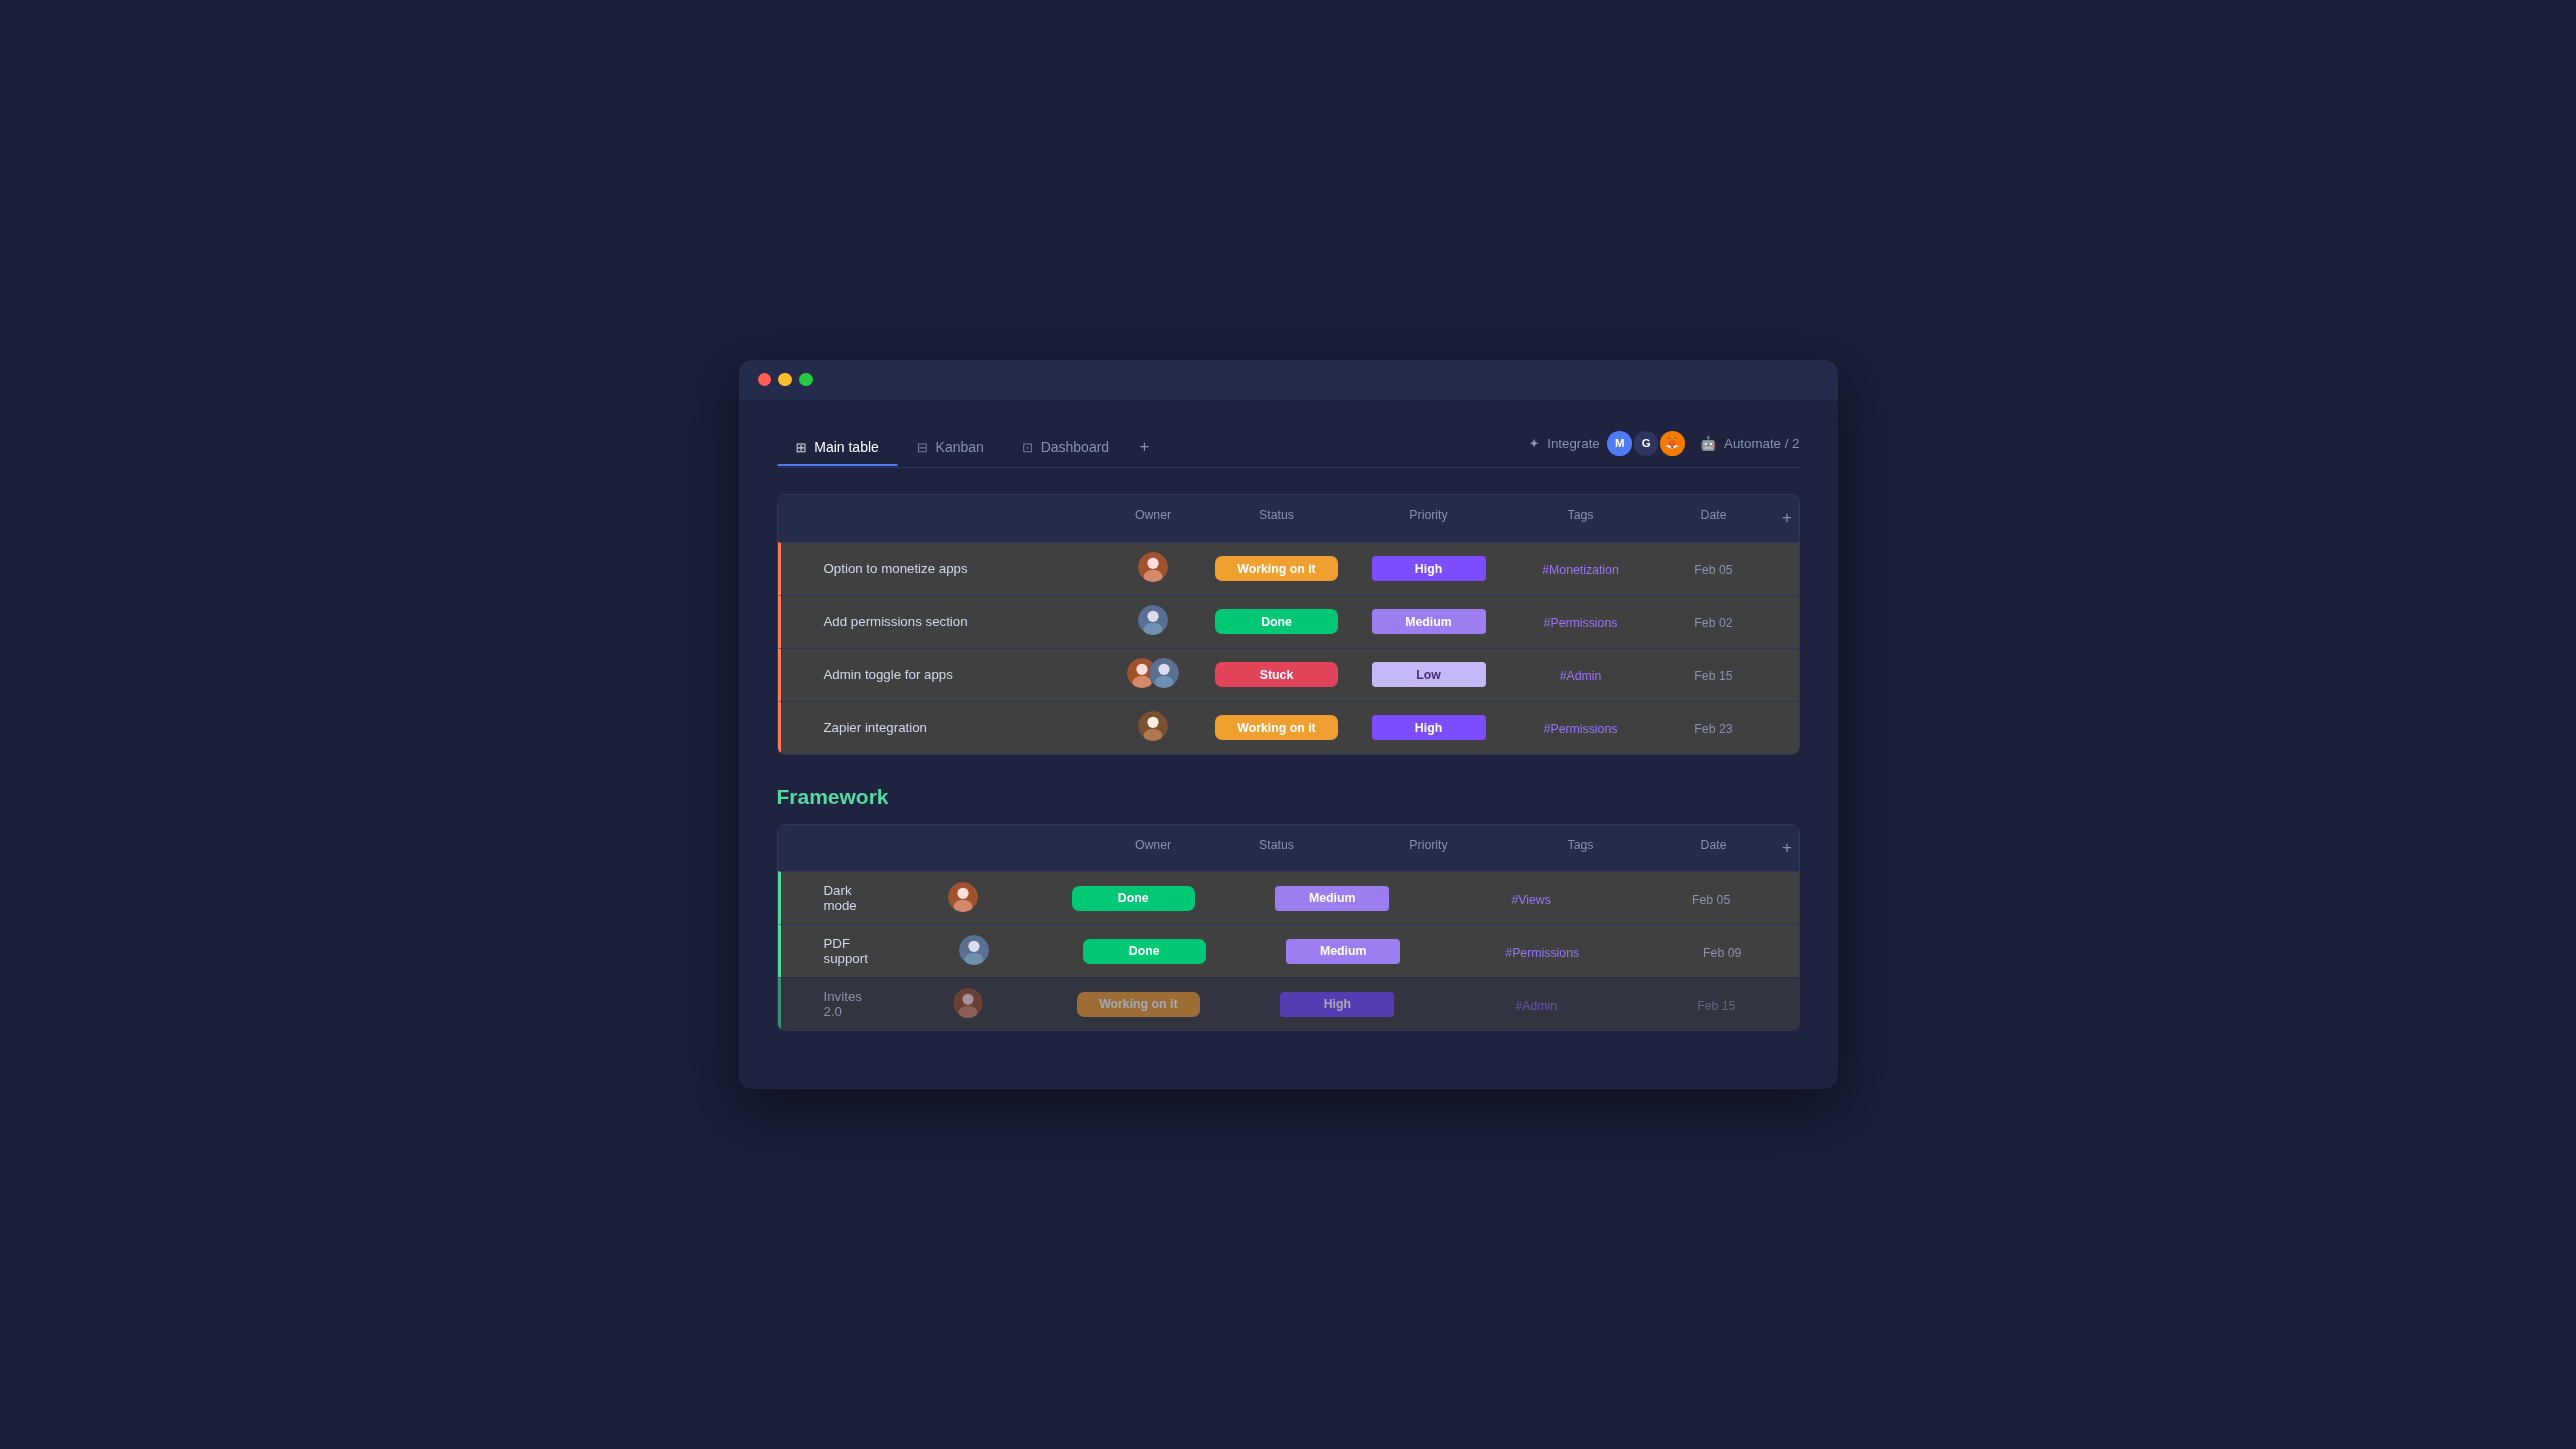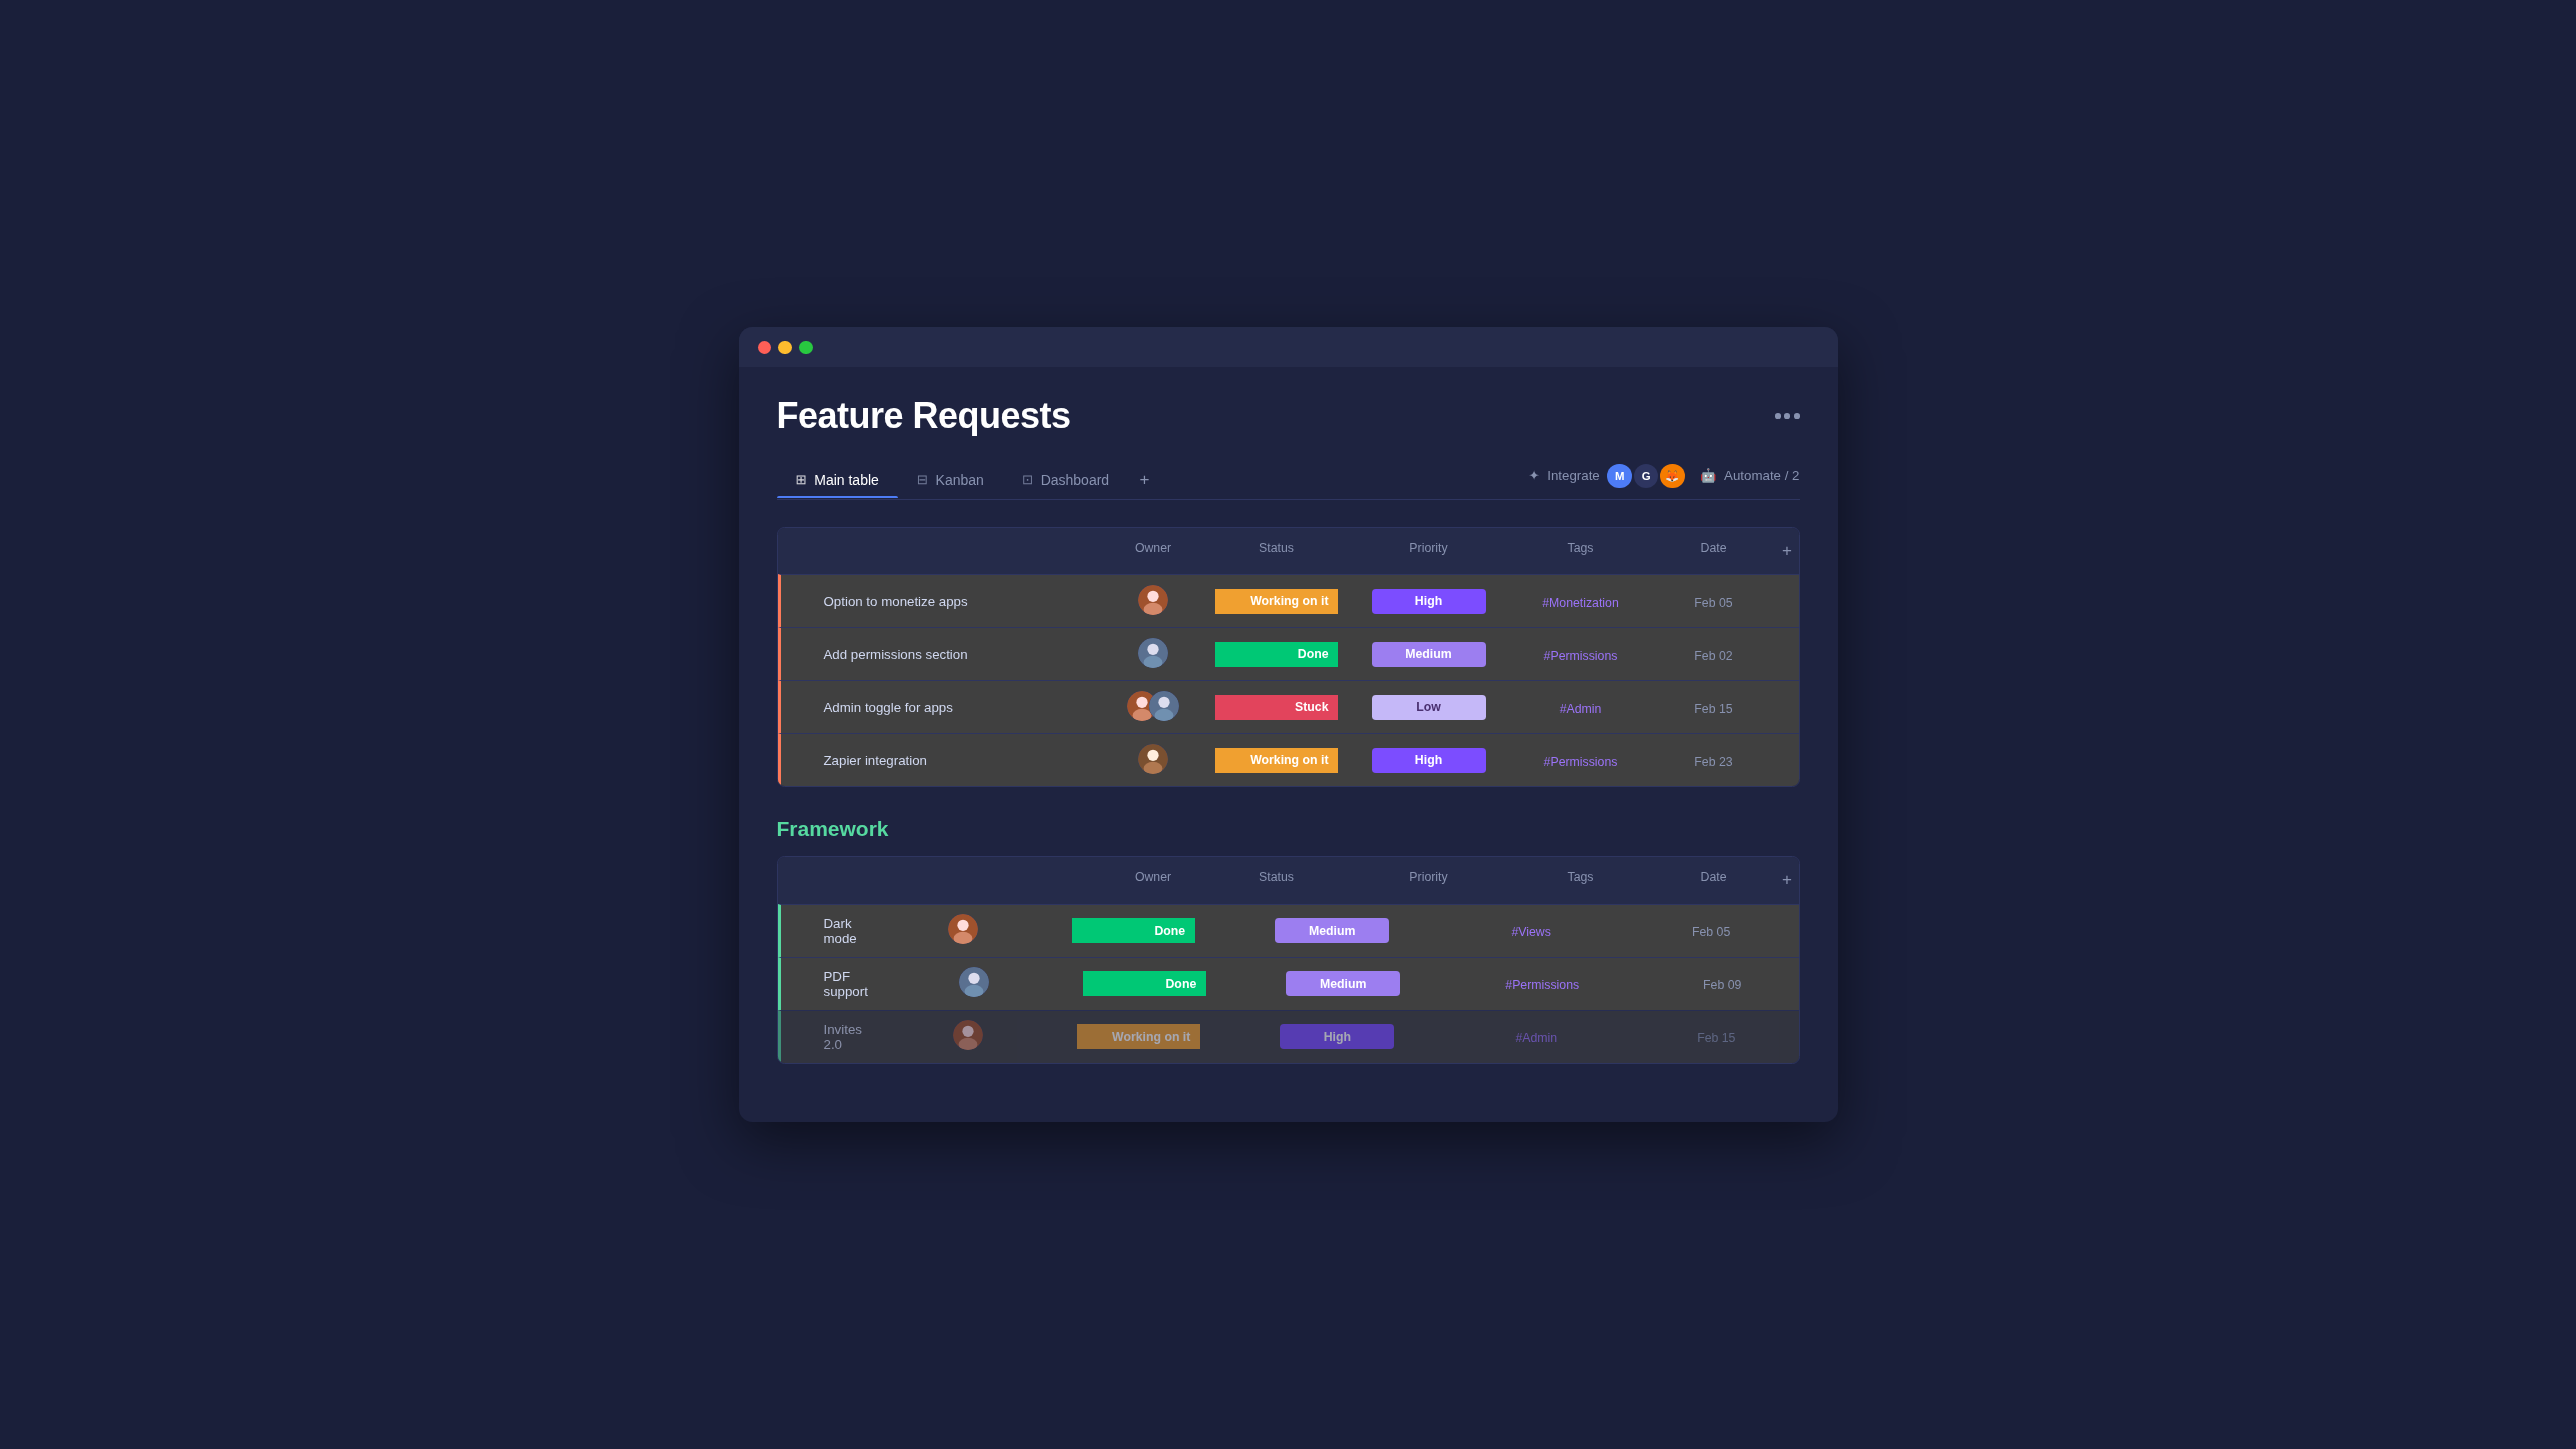--- a/index.html
+++ b/index.html
@@ -245,26 +245,26 @@
     }
     .avatar-group {
       display: inline-flex;
     }
     .avatar-group .avatar:not(:first-child) {
       margin-left: -7.6px;
     }
     .status-badge {
       display: inline-block;
       padding: 5.7px 9.5px;
-      border-radius: 0;
+      border-radius: 7px;
       font-size: 12.3px;
       font-weight: 600;
       color: white;
       width: 123px;
-      text-align: right;
+      text-align: center;
     }
     .status-working { background: #f0a030; }
     .status-done { background: #00c875; }
     .status-stuck { background: #e2445c; }
     .priority-badge {
       display: inline-block;
       padding: 5.7px 9.5px;
       border-radius: 3.8px;
       font-size: 12.3px;
       font-weight: 600;
@@ -300,28 +300,20 @@
 <div class="window">
 
   <div class="titlebar">
     <div class="dot dot-red"></div>
     <div class="dot dot-yellow"></div>
     <div class="dot dot-green"></div>
   </div>
 
   <div class="content">
 
-    <div class="page-header">
-      <h1 class="page-title">Feature Requests</h1>
-      <div class="header-menu">
-        <div class="header-menu-dot"></div>
-        <div class="header-menu-dot"></div>
-        <div class="header-menu-dot"></div>
-      </div>
-    </div>
 
     <div class="tabs">
       <div class="tab active">
         <span class="tab-icon">⊞</span>
         <span>Main table</span>
       </div>
       <div class="tab">
         <span class="tab-icon">⊟</span>
         <span>Kanban</span>
       </div>

